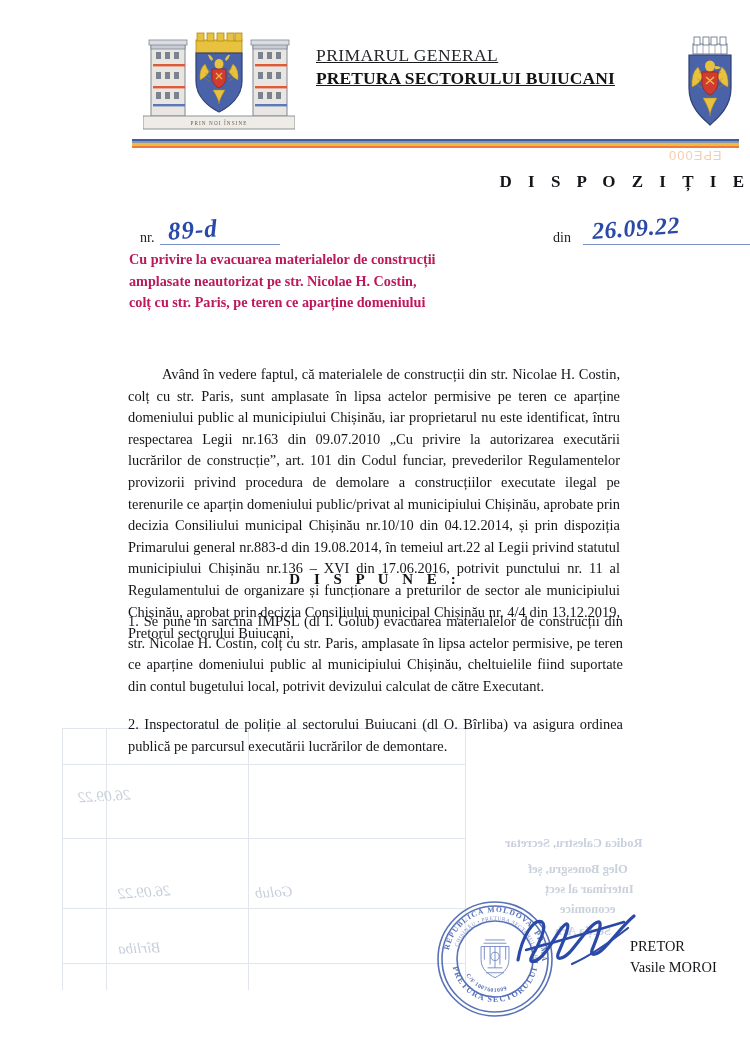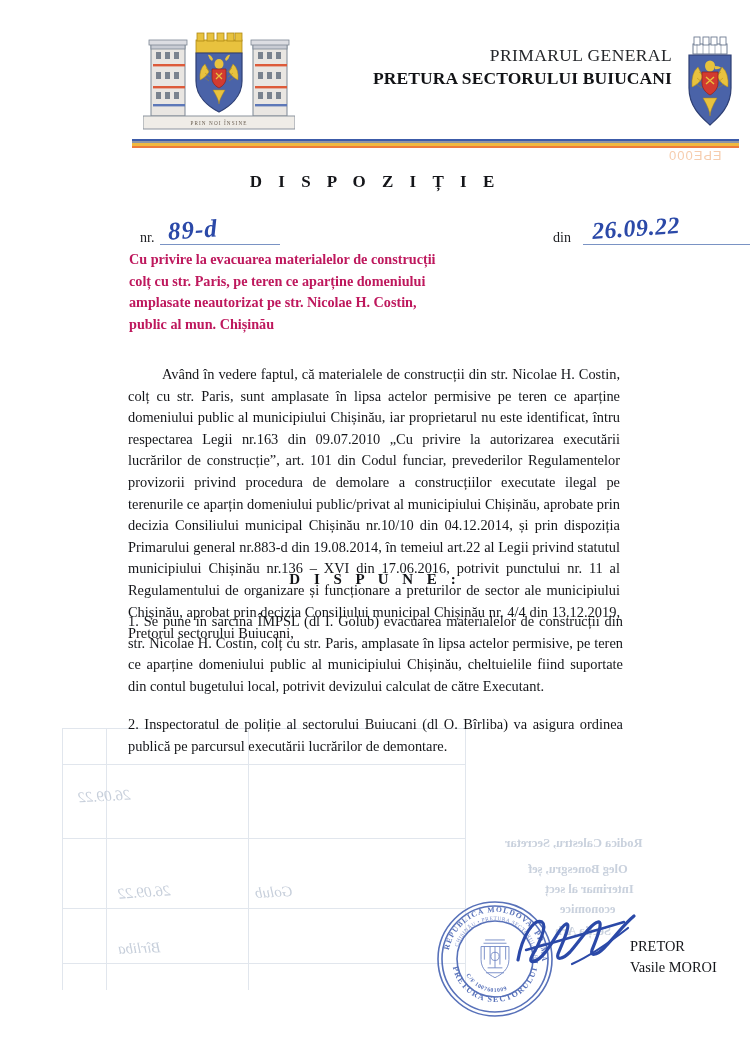--- a/index.html
+++ b/index.html
@@ -88,25 +88,26 @@
   }
   .emblem-state {
     position: absolute;
     left: 682px;
     top: 30px;
     width: 56px;
     height: 100px;
   }
   .header-titles {
     position: absolute;
-    left: 292px;
+    left: 316px;
     top: 44px;
     width: 380px;
-    text-align: right;
+    text-align: left;
     line-height: 1.30;
+    text-decoration: underline;
   }
   .header-titles .t1,
   .header-titles .t2 {
     font-size: 17.5px;
     letter-spacing: .4px;
     color: #25272b;
     white-space: nowrap;
   }
   .header-titles .t3 {
     font-size: 17.5px;
@@ -127,21 +128,21 @@
     height: 2.2px;
     width: 100%;
   }
 
   
   .doc-title {
     position: absolute;
     left: 0;
     top: 172px;
     width: 750px;
-    text-align: center;
+    text-align: right;
     font-size: 17px;
     font-weight: bold;
     letter-spacing: 6px;
     color: #141519;
     z-index: 2;
   }
   .numrow {
     position: absolute;
     left: 140px;
     top: 220px;
@@ -441,23 +442,22 @@
     <span class="fill-line nr-line"></span>
     <span class="hand hand-nr">89-d</span>
 
     <span class="lbl din-lbl">din</span>
     <span class="fill-line din-line"></span>
     <span class="hand hand-din">26.09.22</span>
   </div>
 
   <div class="subject">
     <div>Cu privire la evacuarea materialelor de construcții</div>
+    <div>amplasate neautorizat pe str. Nicolae H. Costin,</div>
     <div>colț cu str. Paris, pe teren ce aparține domeniului</div>
-    <div>amplasate neautorizat pe str. Nicolae H. Costin,</div>
-    <div>public al mun. Chișinău</div>
   </div>
 
   <div class="body-block">
     <p class="para indent">Având în vedere faptul, că materialele de construcții din str. Nicolae H. Costin, colț cu str. Paris, sunt amplasate în lipsa actelor permisive pe teren ce aparține domeniului public al municipiului Chișinău, iar proprietarul nu este identificat, întru respectarea Legii nr.163 din 09.07.2010 „Cu privire la autorizarea executării lucrărilor de construcție”, art. 101 din Codul funciar, prevederilor Regulamentelor provizorii privind procedura de demolare a construcțiilor executate ilegal pe terenurile ce aparțin domeniului public/privat al municipiului Chișinău, aprobate prin decizia Consiliului municipal Chișinău nr.10/10 din 04.12.2014, și prin dispoziția Primarului general nr.883-d din 19.08.2014, în temeiul art.22 al Legii privind statutul municipiului Chișinău nr.136 – XVI din 17.06.2016, potrivit punctului nr. 11 al Regulamentului de organizare și funcționare a preturilor de sector ale municipiului Chișinău, aprobat prin decizia Consiliului municipal Chișinău nr. 4/4 din 13.12.2019, Pretorul sectorului Buiucani,</p>
   </div>
 
   <div class="dispune">D I S P U N E :</div>
 
   <div class="points">
     <p class="para">1. Se pune în sarcina ÎMPSL (dl I. Golub) evacuarea materialelor de construcții din str. Nicolae H. Costin, colț cu str. Paris, amplasate în lipsa actelor permisive, pe teren ce aparține domeniului public al municipiului Chișinău, cheltuielile fiind suportate din contul bugetului local, potrivit devizului calculat de către Executant.</p>

